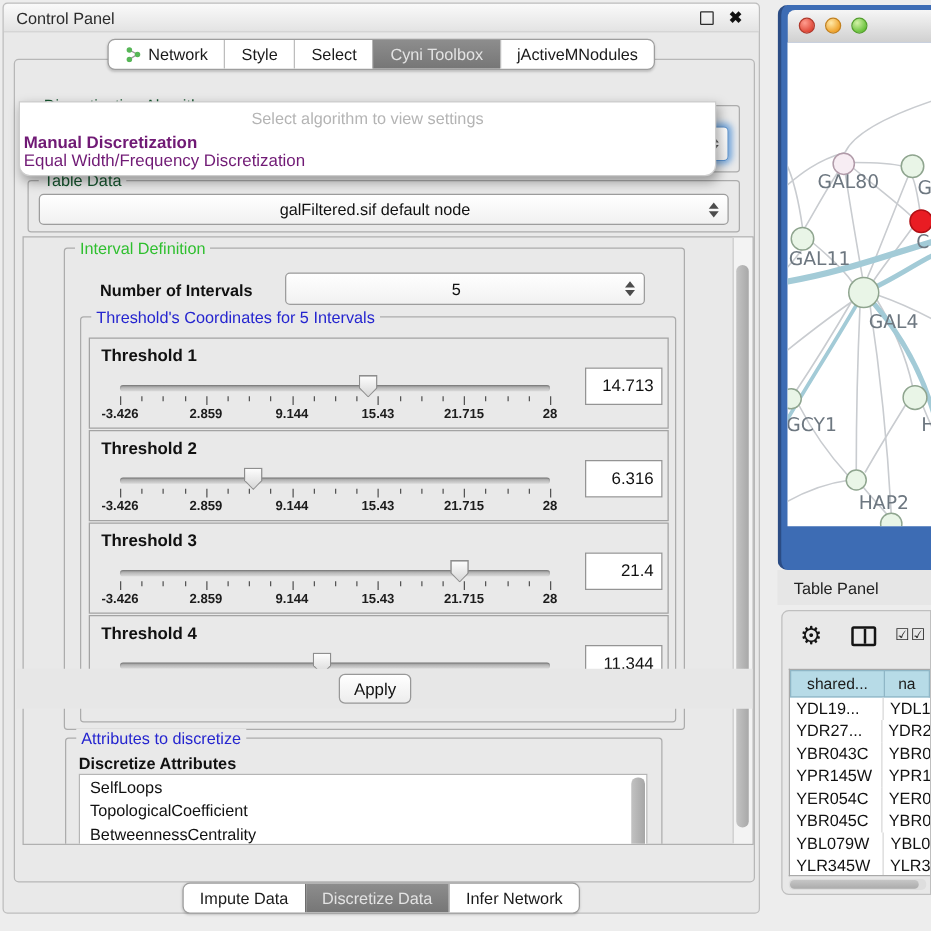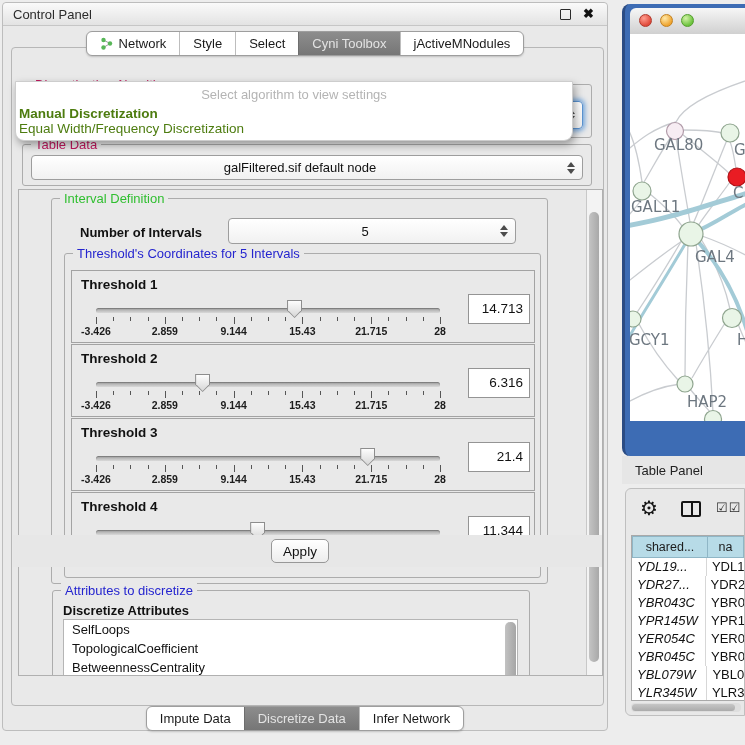--- a/index.html
+++ b/index.html
@@ -20,37 +20,37 @@
                overflow:hidden;box-shadow:0 1px 2px rgba(0,0,0,.18);}
   .seg{padding:4px 13px;font-size:13px;color:#1a1a1a;border-left:1px solid #bdbdbd;
        display:flex;align-items:center;gap:6px;white-space:nowrap;}
   .seg:first-child{border-left:none;}
   .seg.selected{background:linear-gradient(#8d8d8d,#767676);color:#e3e3e3;border-left-color:#6e6e6e;}
   
   .inner-panel{position:absolute;left:8px;top:44px;width:593px;height:659px;background:#e9e9e9;
                border:1px solid #b7b7b7;border-radius:4px;box-sizing:border-box;}
   
   .group{position:absolute;border:1px solid #acacac;border-radius:3px;box-sizing:border-box;}
-  .legend{position:absolute;top:-8px;left:8px;background:#e9e9e9;padding:0 4px;font-size:13px;color:#be185d;}
+  .legend{position:absolute;top:-8px;left:8px;background:#e9e9e9;padding:0 4px;font-size:13px;color:#14532d;}
   .legend.green{color:#2fbf2f;}
   .legend.blue{color:#2525cf;}
   
   .combo{position:absolute;background:linear-gradient(#ffffff,#f1f1f1);border:1px solid #9d9d9d;
          border-radius:4px;font-size:13px;color:#111;box-sizing:border-box;padding:0 24px 0 10px;
          display:flex;align-items:center;justify-content:center;}
   .combo.focused{box-shadow:0 0 5px 2px #74a7dd;border-color:#5b93d0;}
   .spin{position:absolute;right:7px;top:50%;transform:translateY(-50%);display:flex;flex-direction:column;gap:2px;}
   .spin i{width:0;height:0;border-left:4px solid transparent;border-right:4px solid transparent;}
   .spin .up{border-bottom:5px solid #4c4c4c;}
   .spin .dn{border-top:5px solid #4c4c4c;}
   
   .popup{position:absolute;left:12px;top:78px;width:556px;height:58px;background:#fff;
          border:1px solid #cdcdcd;border-radius:0 0 9px 9px;box-shadow:2px 4px 9px rgba(0,0,0,.35);z-index:50;}
   .popup .ph{position:absolute;left:0;right:0;top:5px;text-align:center;color:#b4b4b4;font-size:13px;}
-  .popup .opt{position:absolute;left:3px;font-size:13.5px;color:#4d7c0f;white-space:nowrap;text-align:right;}
+  .popup .opt{position:absolute;left:3px;font-size:13.5px;color:#701a75;white-space:nowrap;text-align:right;}
   .popup .opt.b{font-weight:bold;}
   
   .scrollpane{position:absolute;left:14px;top:185px;width:585px;height:487px;border:1px solid #b0b0b0;
               background:#e9e9e9;box-sizing:border-box;overflow:hidden;}
   .vsb-track{position:absolute;right:0;top:0;bottom:0;width:15px;background:#f3f3f3;border-left:1px solid #c8c8c8;}
   .vsb-thumb{position:absolute;left:2px;width:10px;border-radius:5px;
              background:linear-gradient(90deg,#c4c4c4,#a8a8a8);}
   
   .tpanel{position:relative;height:73px;border:1px solid #a3a3a3;background:#e9e9e9;
           box-sizing:border-box;margin-bottom:1px;}
@@ -95,21 +95,21 @@
   .colicon i{position:absolute;left:50%;top:0;bottom:0;width:2px;background:#141414;display:block;}
   .checks{position:absolute;left:90px;top:11px;font-size:13px;letter-spacing:1px;color:#2b2b2b;}
   .ttable{position:absolute;left:5px;top:46px;right:0;height:166px;background:#fff;
           border:1px solid #a9a9a9;border-right:none;box-sizing:border-box;overflow:hidden;}
   .thead{display:flex;height:22px;}
   .th{background:#b7dbe7;border:1px solid #8fb6c6;box-sizing:border-box;font-size:12.5px;color:#1c1c1c;
       text-align:center;line-height:20px;overflow:hidden;white-space:nowrap;}
   .th.c1{width:76px;}
   .th.c2{flex:1;border-left:none;}
   .trow{display:flex;height:18px;line-height:18px;font-size:13px;color:#111;white-space:nowrap;}
-  .td1{width:76px;padding-left:5px;box-sizing:border-box;border-right:1px solid #d7d7d7;overflow:hidden;font-style:italic;}
+  .td1{width:76px;padding-left:5px;box-sizing:border-box;border-right:1px solid #d7d7d7;overflow:hidden;}
   .td2{padding-left:5px;overflow:hidden;}
   .hsb{position:absolute;left:5px;top:214px;right:3px;height:9px;background:#dedede;border-radius:4px;}
   .hsb i{position:absolute;left:1px;top:1px;right:6px;bottom:1px;border-radius:4px;display:block;
          background:linear-gradient(#c6c6c6,#ababab);}
   .nodelabel{font-family:"DejaVu Sans",sans-serif;font-size:15px;fill:#6d7780;}
   .boldlbl{font-weight:bold;font-size:13px;color:#111;position:absolute;}
 </style>
 </head>
 <body>
 

